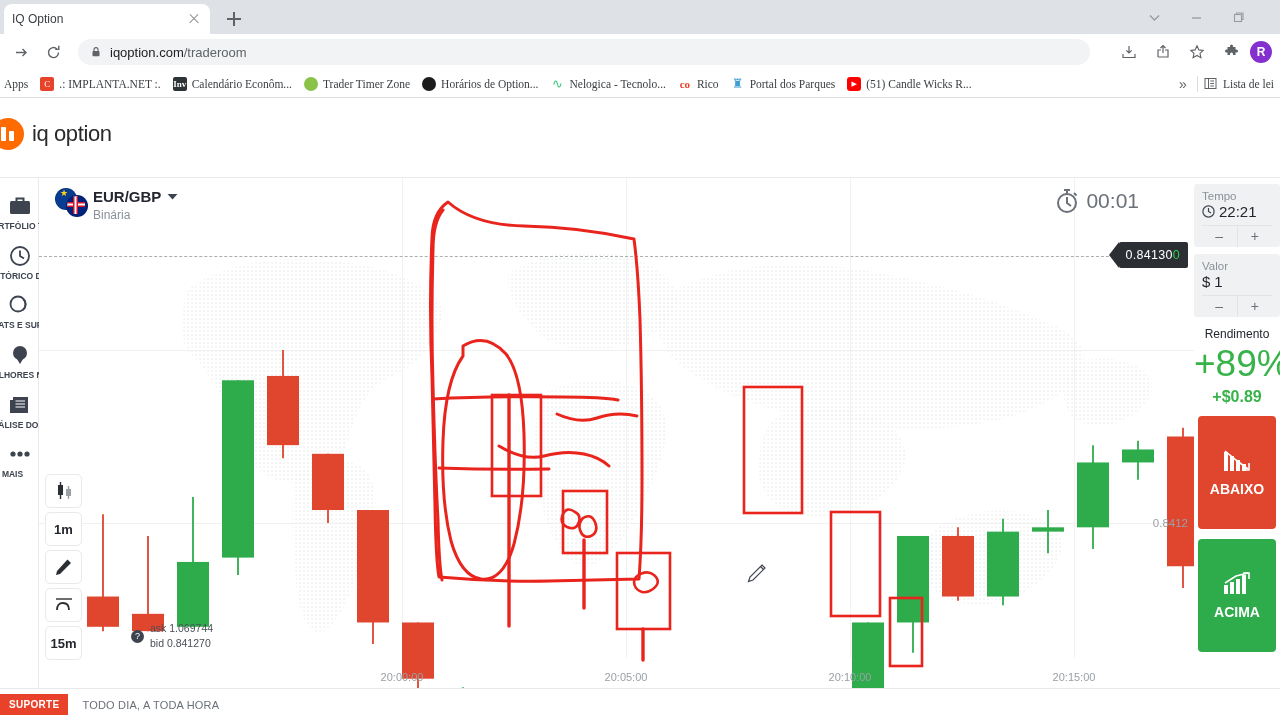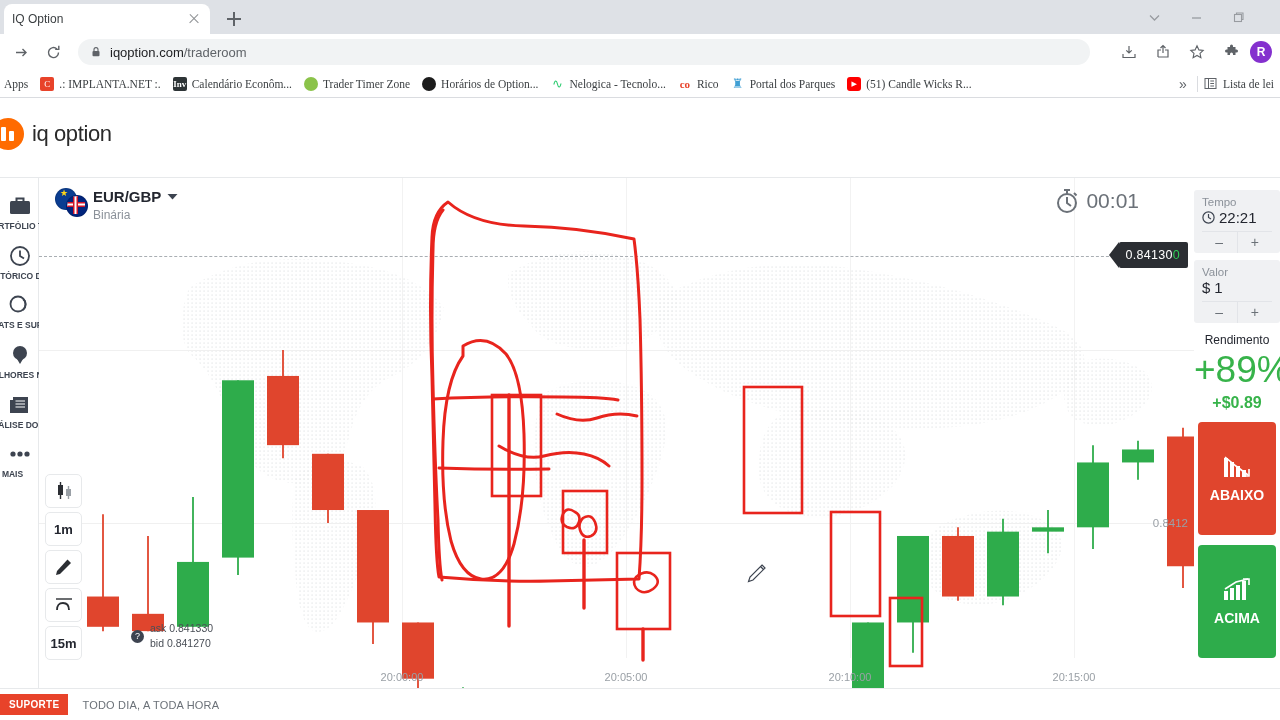--- a/index.html
+++ b/index.html
@@ -265,21 +265,21 @@
     position: absolute; left: 92px; bottom: 36px; display: flex; align-items: center; gap: 6px;
   }
   .askbid-txt { font-size: 10.5px; color: #4a4f57; line-height: 1.5; }
   .q-ico {
     width: 13px; height: 13px; border-radius: 50%; background: #3d4450; color: #fff;
     font-size: 9px; display: flex; align-items: center; justify-content: center;
   }
 
   
   .trade-panel {
-    position: absolute; left: 1194px; top: 184px; width: 86px; height: 510px;
+    position: absolute; left: 1194px; top: 178px; width: 86px; height: 510px;
     background: #fff; padding-top: 6px;
   }
   .tp-field {
     margin: 0 0 7px 0; background: #f0f1f3; border-radius: 3px; padding: 6px 8px 0 8px;
   }
   .tp-lbl { font-size: 11.5px; color: #8b9199; }
   .tp-val {
     font-size: 15px; color: #23262f; display: flex; align-items: center; gap: 4px;
     margin-top: 1px; padding-bottom: 5px;
   }
@@ -793,21 +793,21 @@
       </svg>
     </div>
     <div class="tool-btn" style="top:448px">
       <span>15m</span>
     </div>
 
     <div class="askbid">
       <span class="q-ico">?</span>
       <span class="askbid-txt">
         <span>ask</span>
-        <span>0.841330</span><br>
+        <span>1.069744</span><br>
         <span>bid</span>
         <span>0.841270</span>
       </span>
     </div>
 
     <div class="time-lbl" style="left:363px">20:00:00</div>
     <div class="time-lbl" style="left:587px">20:05:00</div>
     <div class="time-lbl" style="left:811px">20:10:00</div>
     <div class="time-lbl" style="left:1035px">20:15:00</div>
   </div>

